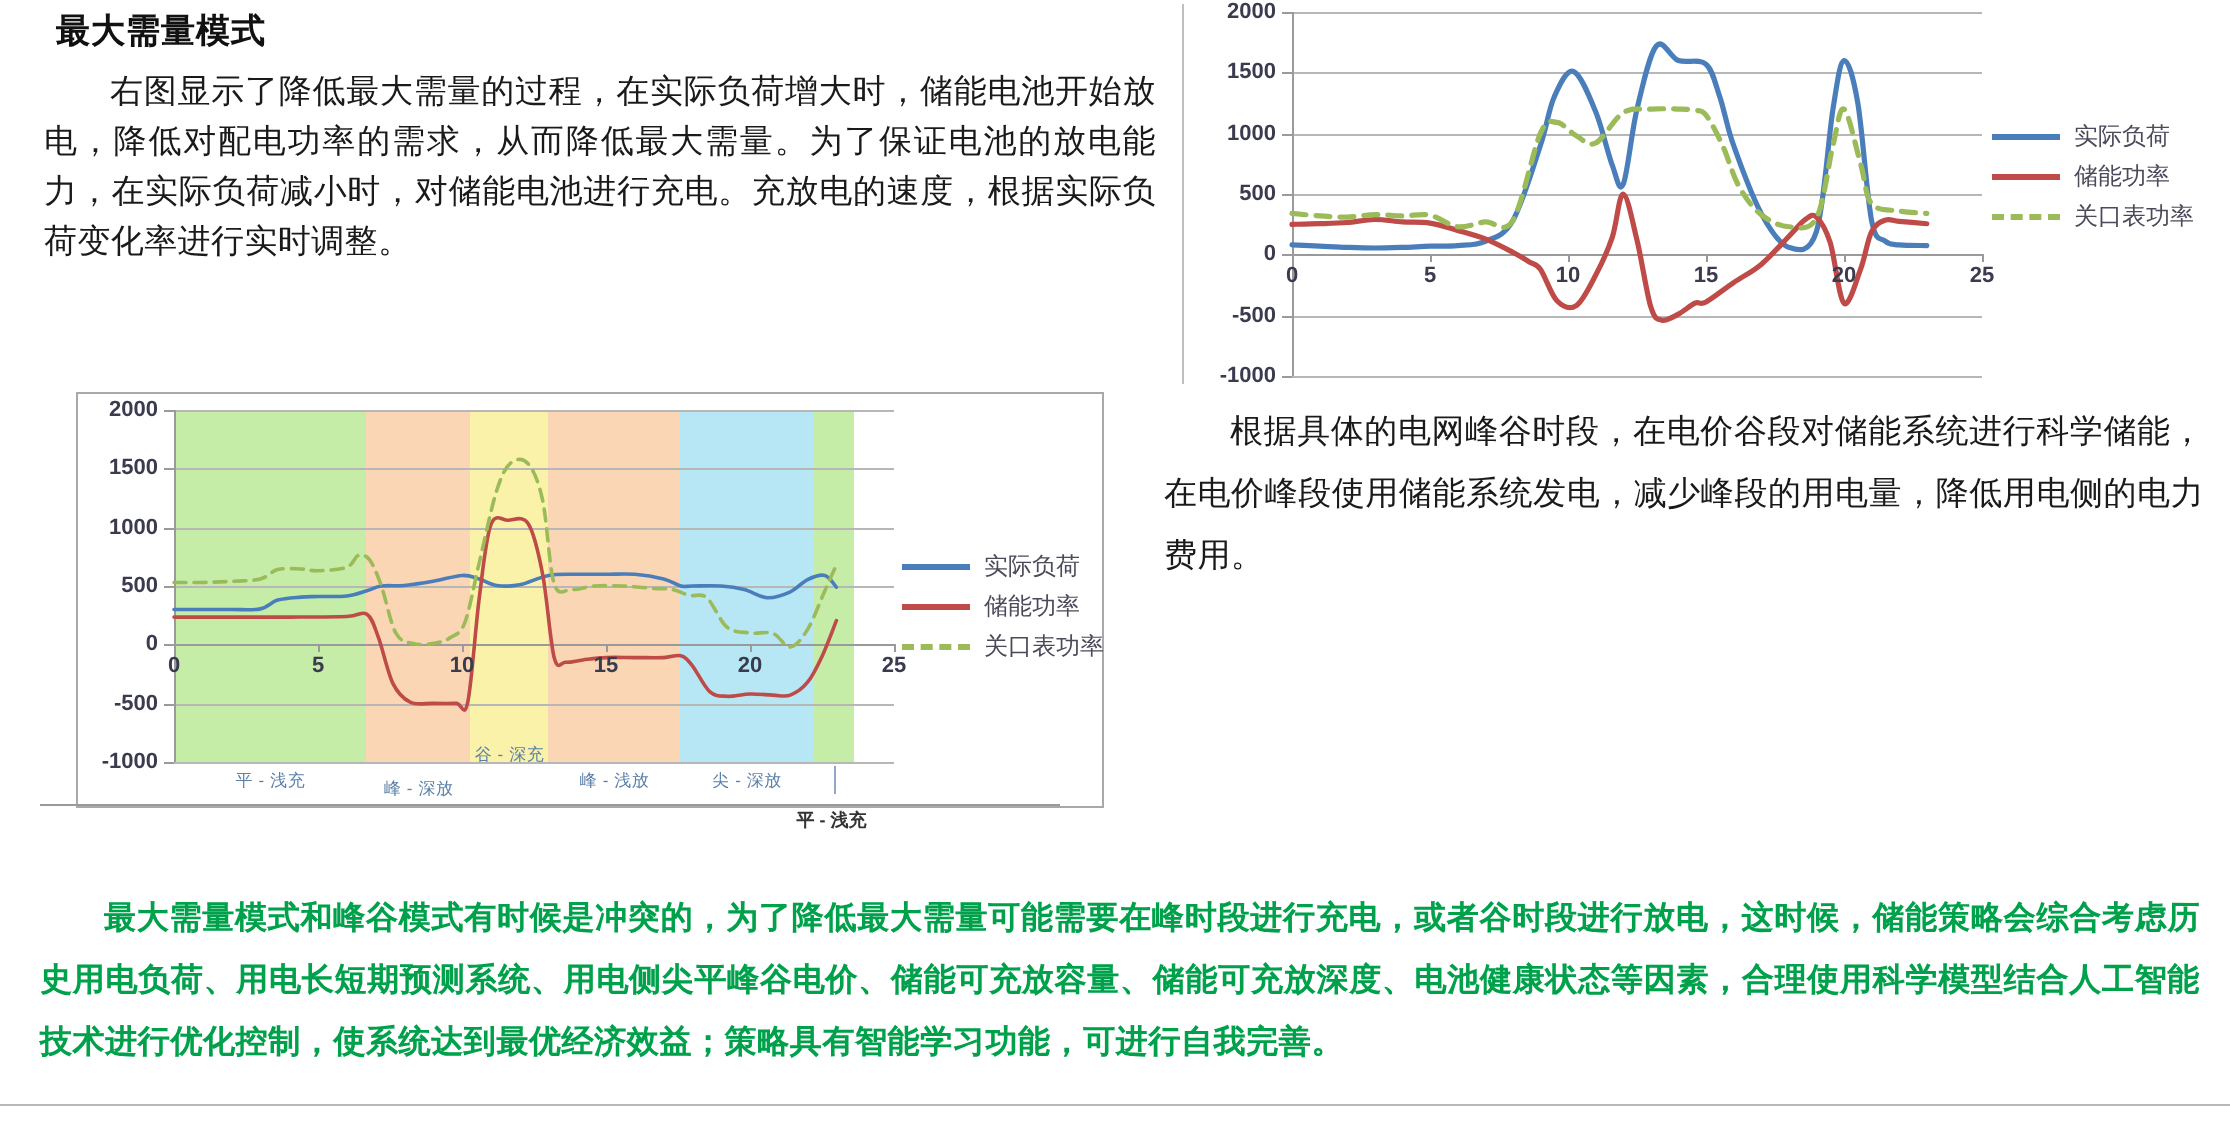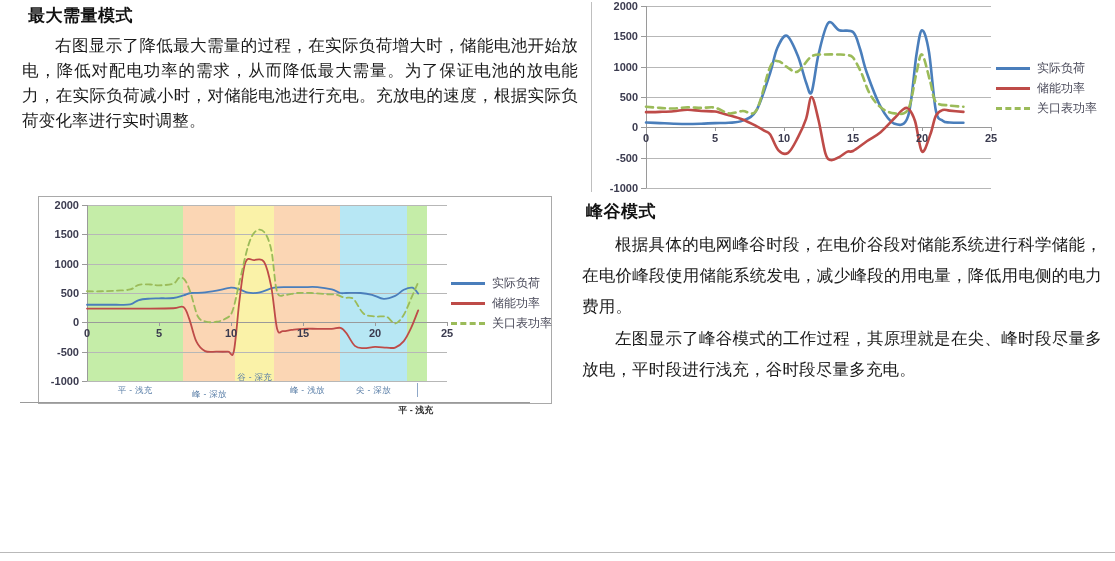--- a/index.html
+++ b/index.html
@@ -99,23 +99,21 @@
 <body>
 
 <div class="page">
 
   <div class="left-col">
     <h2 class="sec-title">最大需量模式</h2>
     <p class="body-p">右图显示了降低最大需量的过程，在实际负荷增大时，储能电池开始放电，降低对配电功率的需求，从而降低最大需量。为了保证电池的放电能力，在实际负荷减小时，对储能电池进行充电。充放电的速度，根据实际负荷变化率进行实时调整。</p>
   </div>
 
   <div class="right-col">
-    <h2 class="sec-title">峰谷模式</h2>
     <p class="body-p">根据具体的电网峰谷时段，在电价谷段对储能系统进行科学储能，在电价峰段使用储能系统发电，减少峰段的用电量，降低用电侧的电力费用。</p>
-    <p class="body-p">左图显示了峰谷模式的工作过程，其原理就是在尖、峰时段尽量多放电，平时段进行浅充，谷时段尽量多充电。</p>
   </div>
 
   <div class="chart" id="chart-demand">
     <div class="frame"></div>
     <div class="plot" id="demand-plot" style="left: 63px; top: 6px; width: 345px; height: 182px;">
         <div class="gridline" style="top: 0px;"></div>
         <div class="gridline" style="top: 30.3333px;"></div>
         <div class="gridline" style="top: 60.6667px;"></div>
         <div class="gridline" style="top: 91px;"></div>
         <div class="gridline" style="top: 121.333px;"></div>
@@ -237,15 +235,16 @@
       <div class="band-label" style="left: 96.24px; top: 188px;">平 - 浅充</div>
       <div class="band-label" style="left: 170.4px; top: 192px;">峰 - 深放</div>
       <div class="band-label" style="left: 215.76px; top: 175px;">谷 - 深充</div>
       <div class="band-label" style="left: 268.32px; top: 188px;">峰 - 浅放</div>
       <div class="band-label" style="left: 334.56px; top: 188px;">尖 - 深放</div>
       <div class="callout-line" style="left: 377.76px; top: 186px; height: 14px;"></div>
     </div>
   <div class="hsep" id="peak-below-sep" style="left: 20px; top: 402px; width: 510px;"></div>
   <div class="below-label" id="peak-callout" style="left: 415.76px; top: 404px;">平 - 浅充</div>
 
+  <p class="green-p">最大需量模式和峰谷模式有时候是冲突的，为了降低最大需量可能需要在峰时段进行充电，或者谷时段进行放电，这时候，储能策略会综合考虑历史用电负荷、用电长短期预测系统、用电侧尖平峰谷电价、储能可充放容量、储能可充放深度、电池健康状态等因素，合理使用科学模型结合人工智能技术进行优化控制，使系统达到最优经济效益；策略具有智能学习功能，可进行自我完善。</p>
   <div class="rule"></div>
 
 </div>
 
 </body></html>

